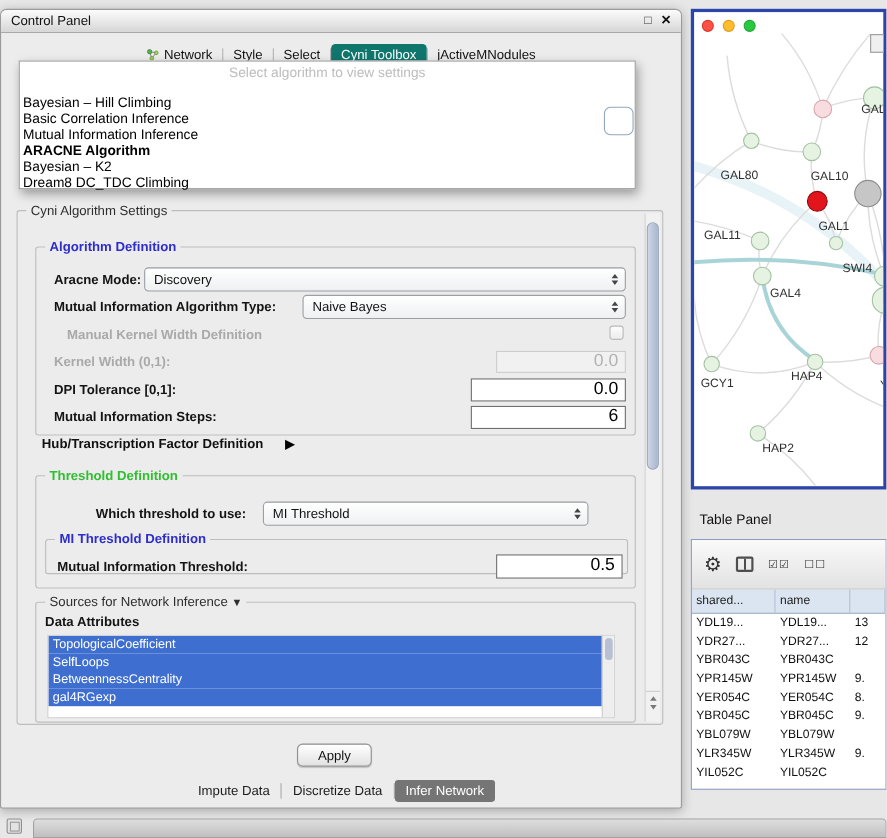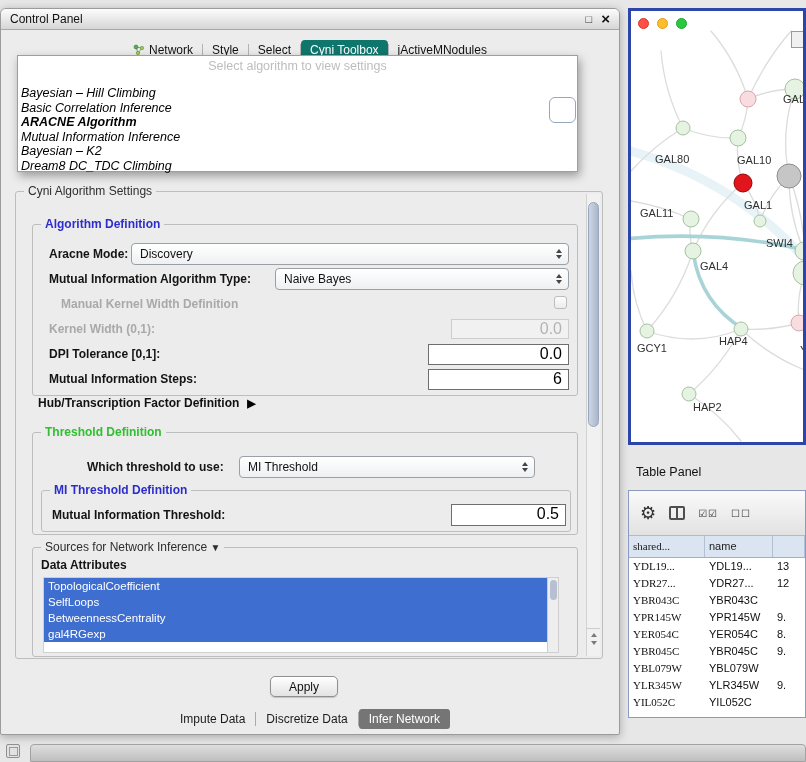--- a/index.html
+++ b/index.html
@@ -26,21 +26,21 @@
   .tab.active { background:#0f766e; color:#fff; border-radius:4px; }
   .tsep { width:1px; height:13px; background:#b3b3b3; }
   .net-icon { display:inline-block; }
 
   
   .popup { position:absolute; left:17px; top:55px; width:561px; height:117px; background:#fff;
     border:1px solid #9e9e9e; box-shadow:2px 4px 9px rgba(0,0,0,.35); z-index:50; padding-top:3px; }
   .popup-placeholder { text-align:center; color:#bdbdbd; font-size:12.5px; height:17px; }
   .popup-options { margin-top:10px; }
   .popup-item { font-size:12.5px; height:14.5px; line-height:14.5px; padding:0 4px 0 3px;
-    color:#000; white-space:nowrap;font-style:italic; }
+    color:#000; white-space:nowrap; }
   .popup-item.sel { font-weight:bold; }
   .combo-fragment { position:absolute; left:549px; top:97px; width:27px; height:26px;
     border:1px solid #93a7bd; border-radius:6px; background:#fff; z-index:60; }
 
   
   .group { position:absolute; border:1px solid #bdbdbd; border-radius:3px; }
   .gtitle { position:absolute; top:-8px; left:8px; background:#ececec; padding:0 4px;
     font-size:12px; color:#2e2e2e; white-space:nowrap; }
   .gtitle.blue { color:#2d2dcb; font-weight:bold; }
   .gtitle.green { color:#2fbf2f; font-weight:bold; }
@@ -57,21 +57,21 @@
   .tri-down { width:0; height:0; border-left:3.5px solid transparent; border-right:3.5px solid transparent; border-top:4px solid #444; }
 
   .field { position:absolute; background:#fff; border:1px solid #6e6e6e; font-size:16px;
     display:flex; align-items:flex-start; justify-content:flex-end; padding:0 6px; color:#000; }
   .field.disabled { background:#f1f1f1; border-color:#cdcdcd; color:#b3b3b3; }
 
   .cb { position:absolute; width:13px; height:13px; border:1px solid #bcbcbc; border-radius:3px;
     background:linear-gradient(#fdfdfd,#ececec); }
 
   .hub-row { position:absolute; left:22px; top:204px; font-size:12px; font-weight:bold; color:#111;
-    display:flex; align-items:flex-end; gap:8px; }
+    display:flex; align-items:flex-end; gap:20px; }
   .hub-arrow { font-size:11px; color:#000; }
 
   
   .src-list { position:absolute; left:10px; top:29px; width:516px; height:76px; background:#fff;
     border:1px solid #cfcfcf; overflow:hidden; }
   .src-item { height:16px; line-height:16px; width:504px; background:#3e6ed0; color:#fff;
     font-size:11.5px; padding:0 4px; white-space:nowrap; }
   .src-scroll { position:absolute; right:0; top:0; bottom:0; width:11px; background:#eeeeee; border-left:1px solid #cccccc; }
   .src-thumb { position:absolute; top:2px; left:1.5px; width:7px; height:20px; background:#b6c0d2; border-radius:4px; }
 
@@ -112,21 +112,21 @@
     border:1px solid #8a9ac0; overflow:hidden; }
   .tp-toolbar { height:45px; background:linear-gradient(#fafafa,#e2e2e2); border-bottom:1px solid #b9b9b9;
     display:flex; align-items:center; gap:13px; padding:0 11px; }
   .gear { font-size:18px; color:#333; line-height:18px; }
   .cols-icon { width:16px; height:14px; border:2px solid #4e4e4e; border-radius:2px;
     background:linear-gradient(to right, transparent 45%, #4e4e4e 45%, #4e4e4e 58%, transparent 58%); }
   .checks { font-size:10px; color:#333; letter-spacing:1px; }
   .thead { display:flex; height:22px; background:#dbe5f1; border-bottom:1px solid #9fb0c8; }
   .th { font-size:11px; padding:4px 4px 0; border-right:1px solid #b3c0d4; color:#1c1c1c;
     white-space:nowrap; overflow:hidden; }
-  .c0 { width:76px;font-family:Liberation Serif, serif; } .c1 { width:68px; } .c2 { flex:1; }
+  .c0 { width:76px; } .c1 { width:68px; } .c2 { flex:1; }
   .trow { display:flex; height:17px; }
   .td { font-size:11px; padding:2px 4px 0; white-space:nowrap; overflow:hidden; color:#101010; }
 
   
   .corner-btn { position:absolute; left:6px; top:744px; width:14px; height:14px;
     background:#e2e2e2; border:1px solid #8f8f8f; border-radius:2px; }
   .corner-btn::after { content:""; position:absolute; left:2px; top:2px; width:7px; height:7px; border:1px solid #9a9a9a; }
   .bottom-bar { position:absolute; left:30px; top:744px; width:776px; height:18px;
     background:linear-gradient(#dedede,#bfbfbf); border:1px solid #a2a2a2; border-radius:4px 4px 0 0; }
 </style>
@@ -225,21 +225,21 @@
 
         <span class="lbl" style="left:54px; top:27px;">Which threshold to use:</span>
         <div class="combo" style="left:206px; top:23px; width:296px;">
           <span>MI Threshold</span>
           <span class="arrows">
               <span class="tri-up"></span>
               <span class="tri-down"></span>
             </span>
         </div>
 
-        <div class="group" style="left:8px; top:57px; width:530px; height:42px;">
+        <div class="group" style="left:8px; top:57px; width:530px; height:32px;">
           <span class="gtitle blue">MI Threshold Definition</span>
           <span class="lbl" style="left:10px; top:17px;">Mutual Information Threshold:</span>
           <div class="field" style="left:409px; top:13px; width:115px; height:22px;padding-left:28px;">
             <span>0.5</span>
           </div>
         </div>
       </div>
 
       <div class="group" style="left:16px; top:355px; width:546px; height:110px;">
         <span class="gtitle">
@@ -278,22 +278,22 @@
       <span class="bsep"></span>
       <span class="btab active">Infer Network</span>
     </div>
   </section>
 
   <div class="popup">
     <div class="popup-placeholder">Select algorithm to view settings</div>
     <div class="popup-options" id="popup-options">
         <div class="popup-item">Bayesian – Hill Climbing</div>
         <div class="popup-item">Basic Correlation Inference</div>
+        <div class="popup-item">Mutual Information Inference</div>
         <div class="popup-item sel">ARACNE Algorithm</div>
-        <div class="popup-item">Mutual Information Inference</div>
         <div class="popup-item">Bayesian – K2</div>
         <div class="popup-item">Dream8 DC_TDC Climbing</div>
       </div>
   </div>
   <div class="combo-fragment"></div>
 
   <section class="net-window">
     <svg id="net-svg" width="172" height="431" viewBox="0 0 172 431">
         <path d="M0 140 Q103.8999682000954 169.56005087984735 176 250" fill="none" stroke="#d9ebf3" stroke-width="9" stroke-linecap="round" opacity="0.6"></path>
         <path d="M52 117 Q78.4266873708001 127.90321946059944 107 127" fill="none" stroke="#dcdcdc" stroke-width="1.3" stroke-linecap="round"></path>

